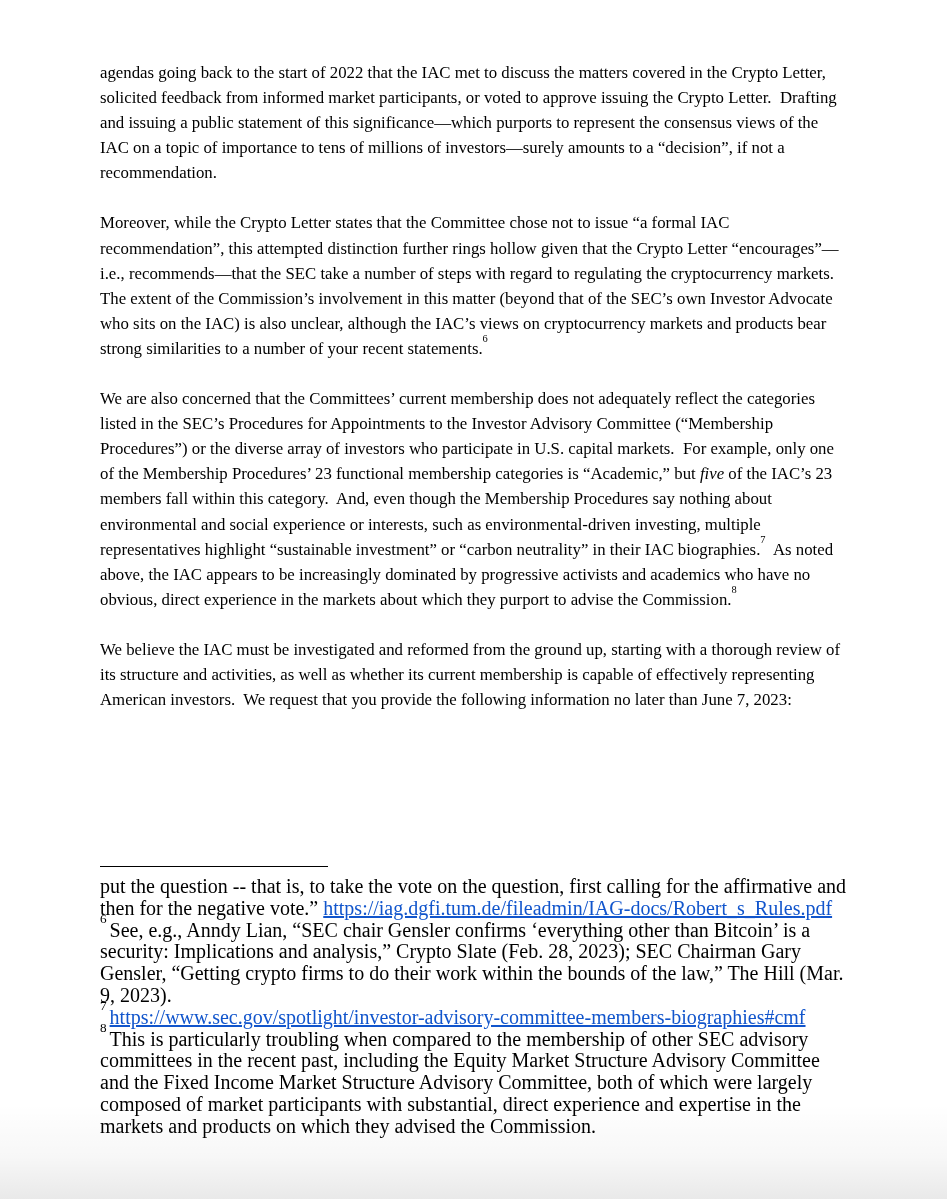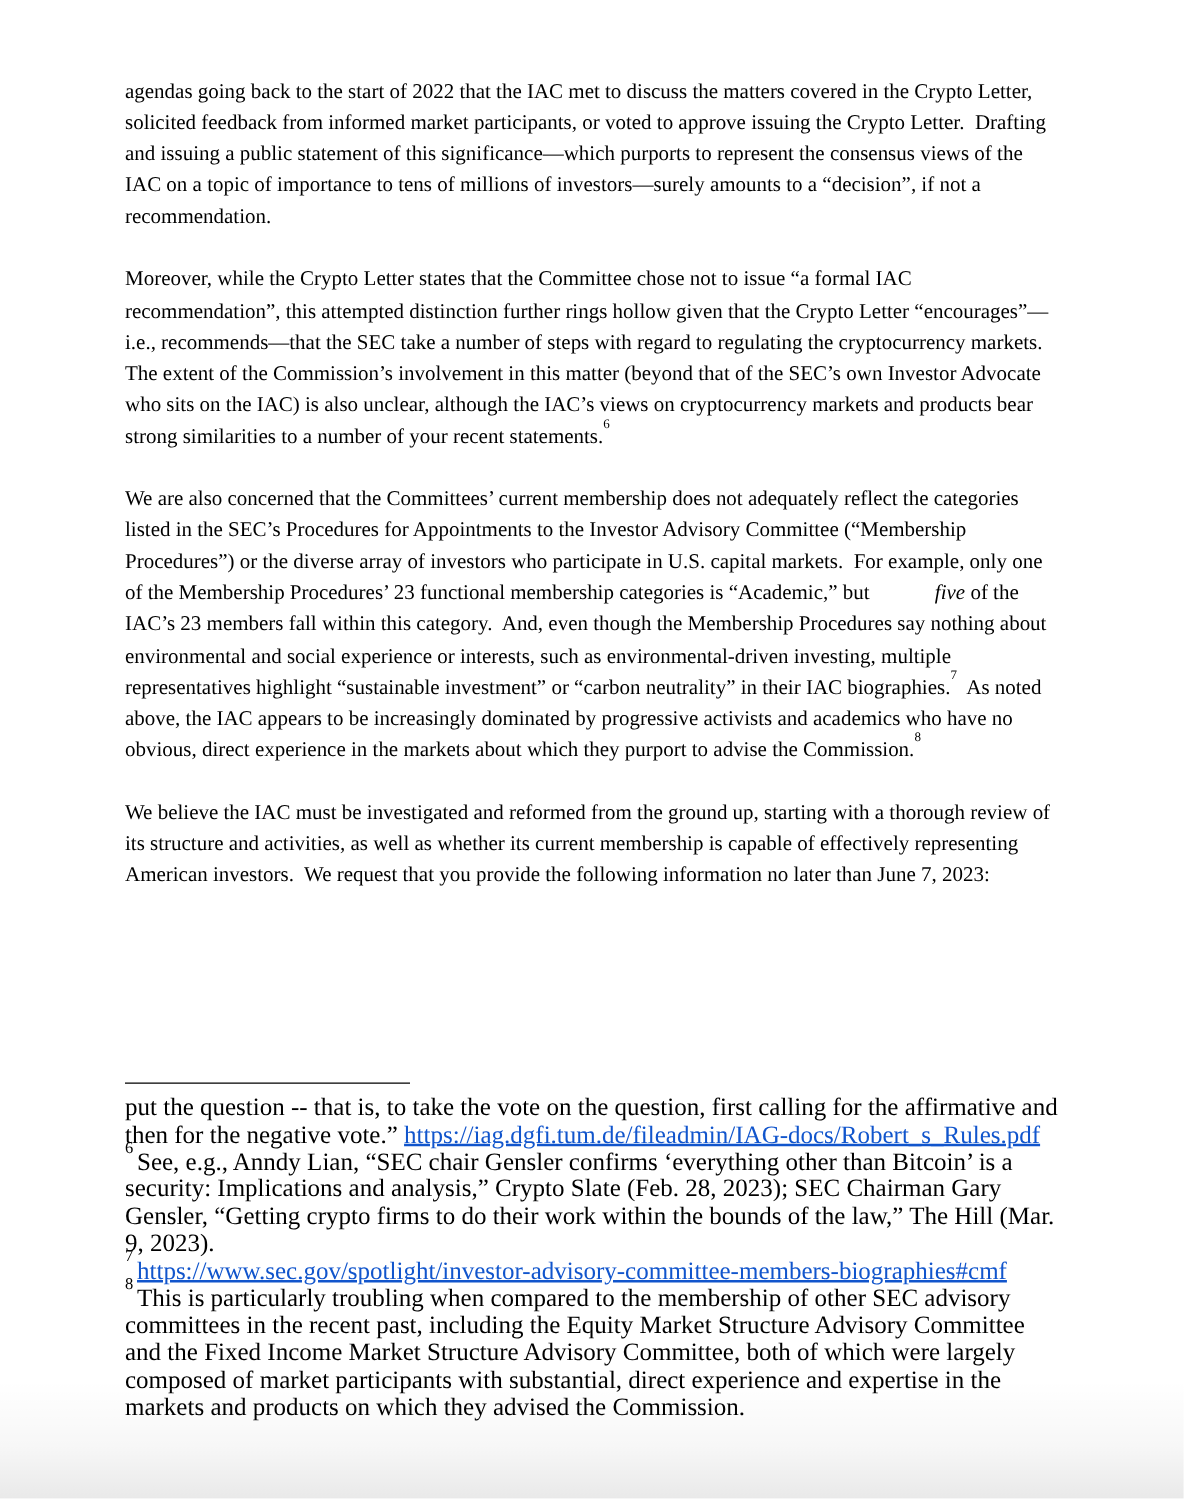--- a/index.html
+++ b/index.html
@@ -25,21 +25,21 @@
     margin: 0 0 25px 0;
     white-space: pre-wrap;
   }
   .para:last-child { margin-bottom: 16px; }
   sup.body-ref {
     font-size: 0.62em;
     line-height: 0;
     position: relative;
     top: -0.5em;
   }
-  em.italic-word { font-style: italic; margin-left: 48px; }
+  em.italic-word { font-style: italic; }
   .footnotes {
     position: absolute;
     left: 100px;
     top: 866px;
     width: 750px;
     font-size: 20px;
     line-height: 21.8px;
   }
   .fn-separator {
     width: 228px;

